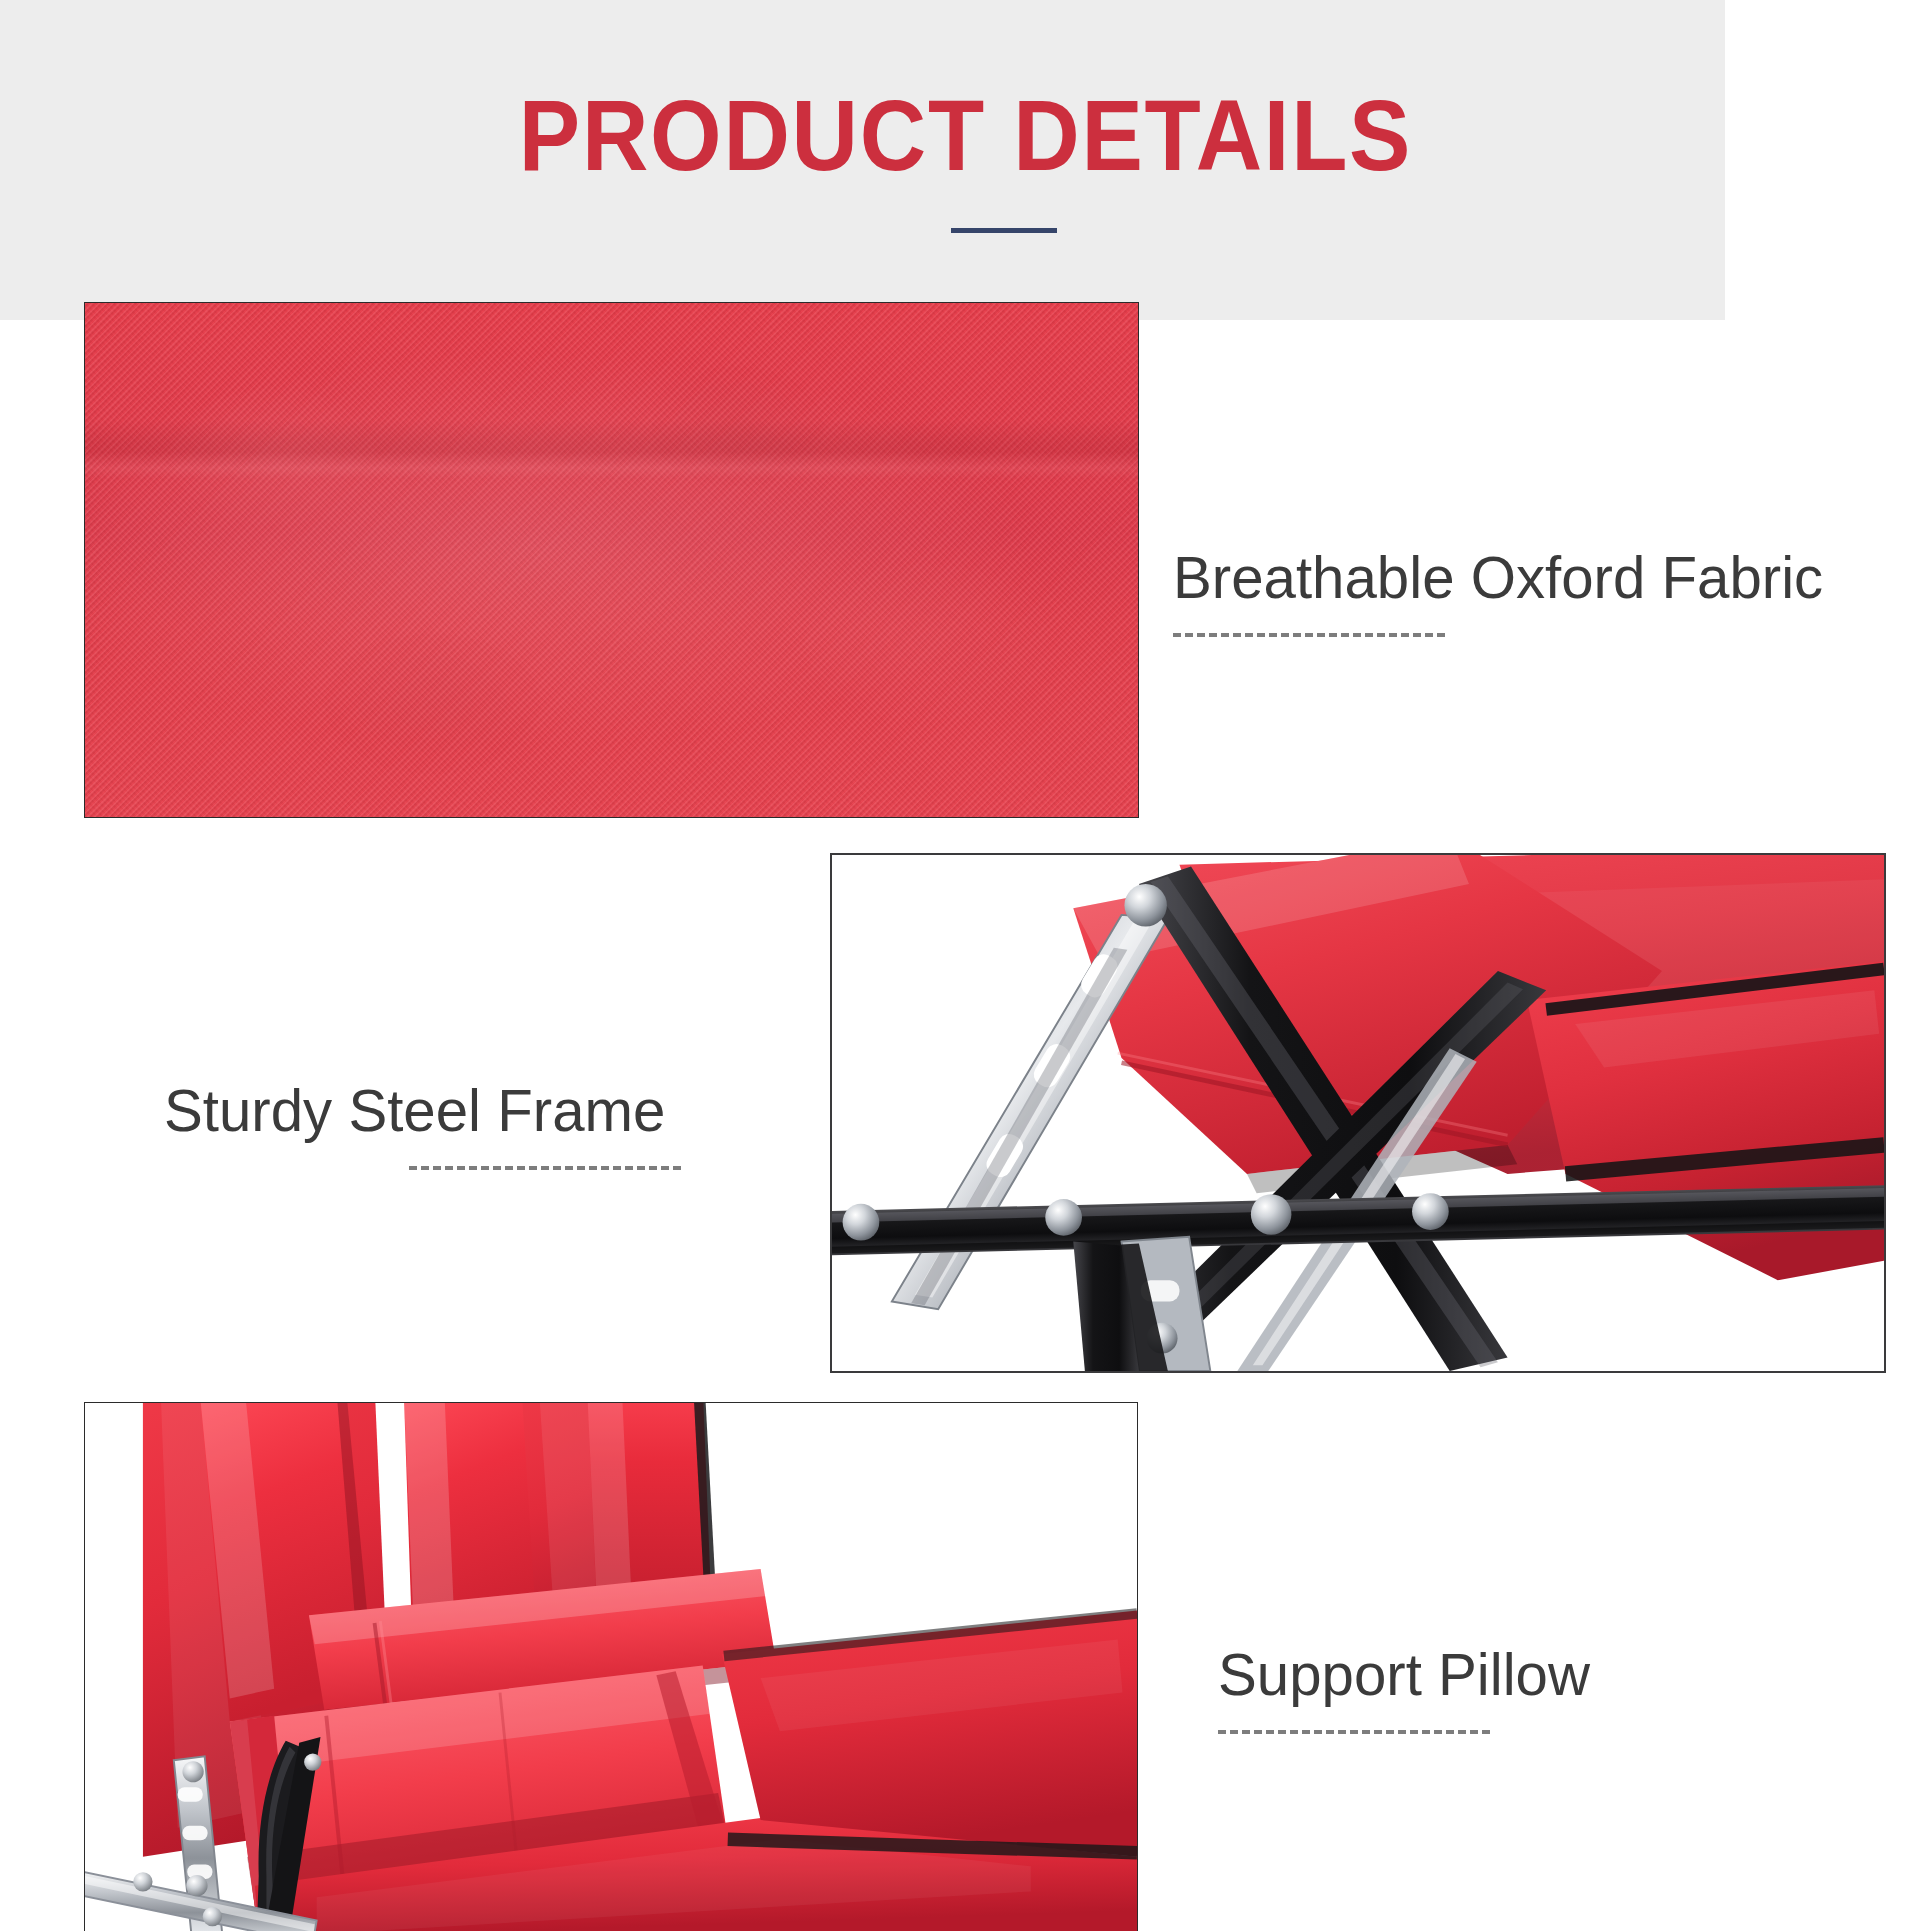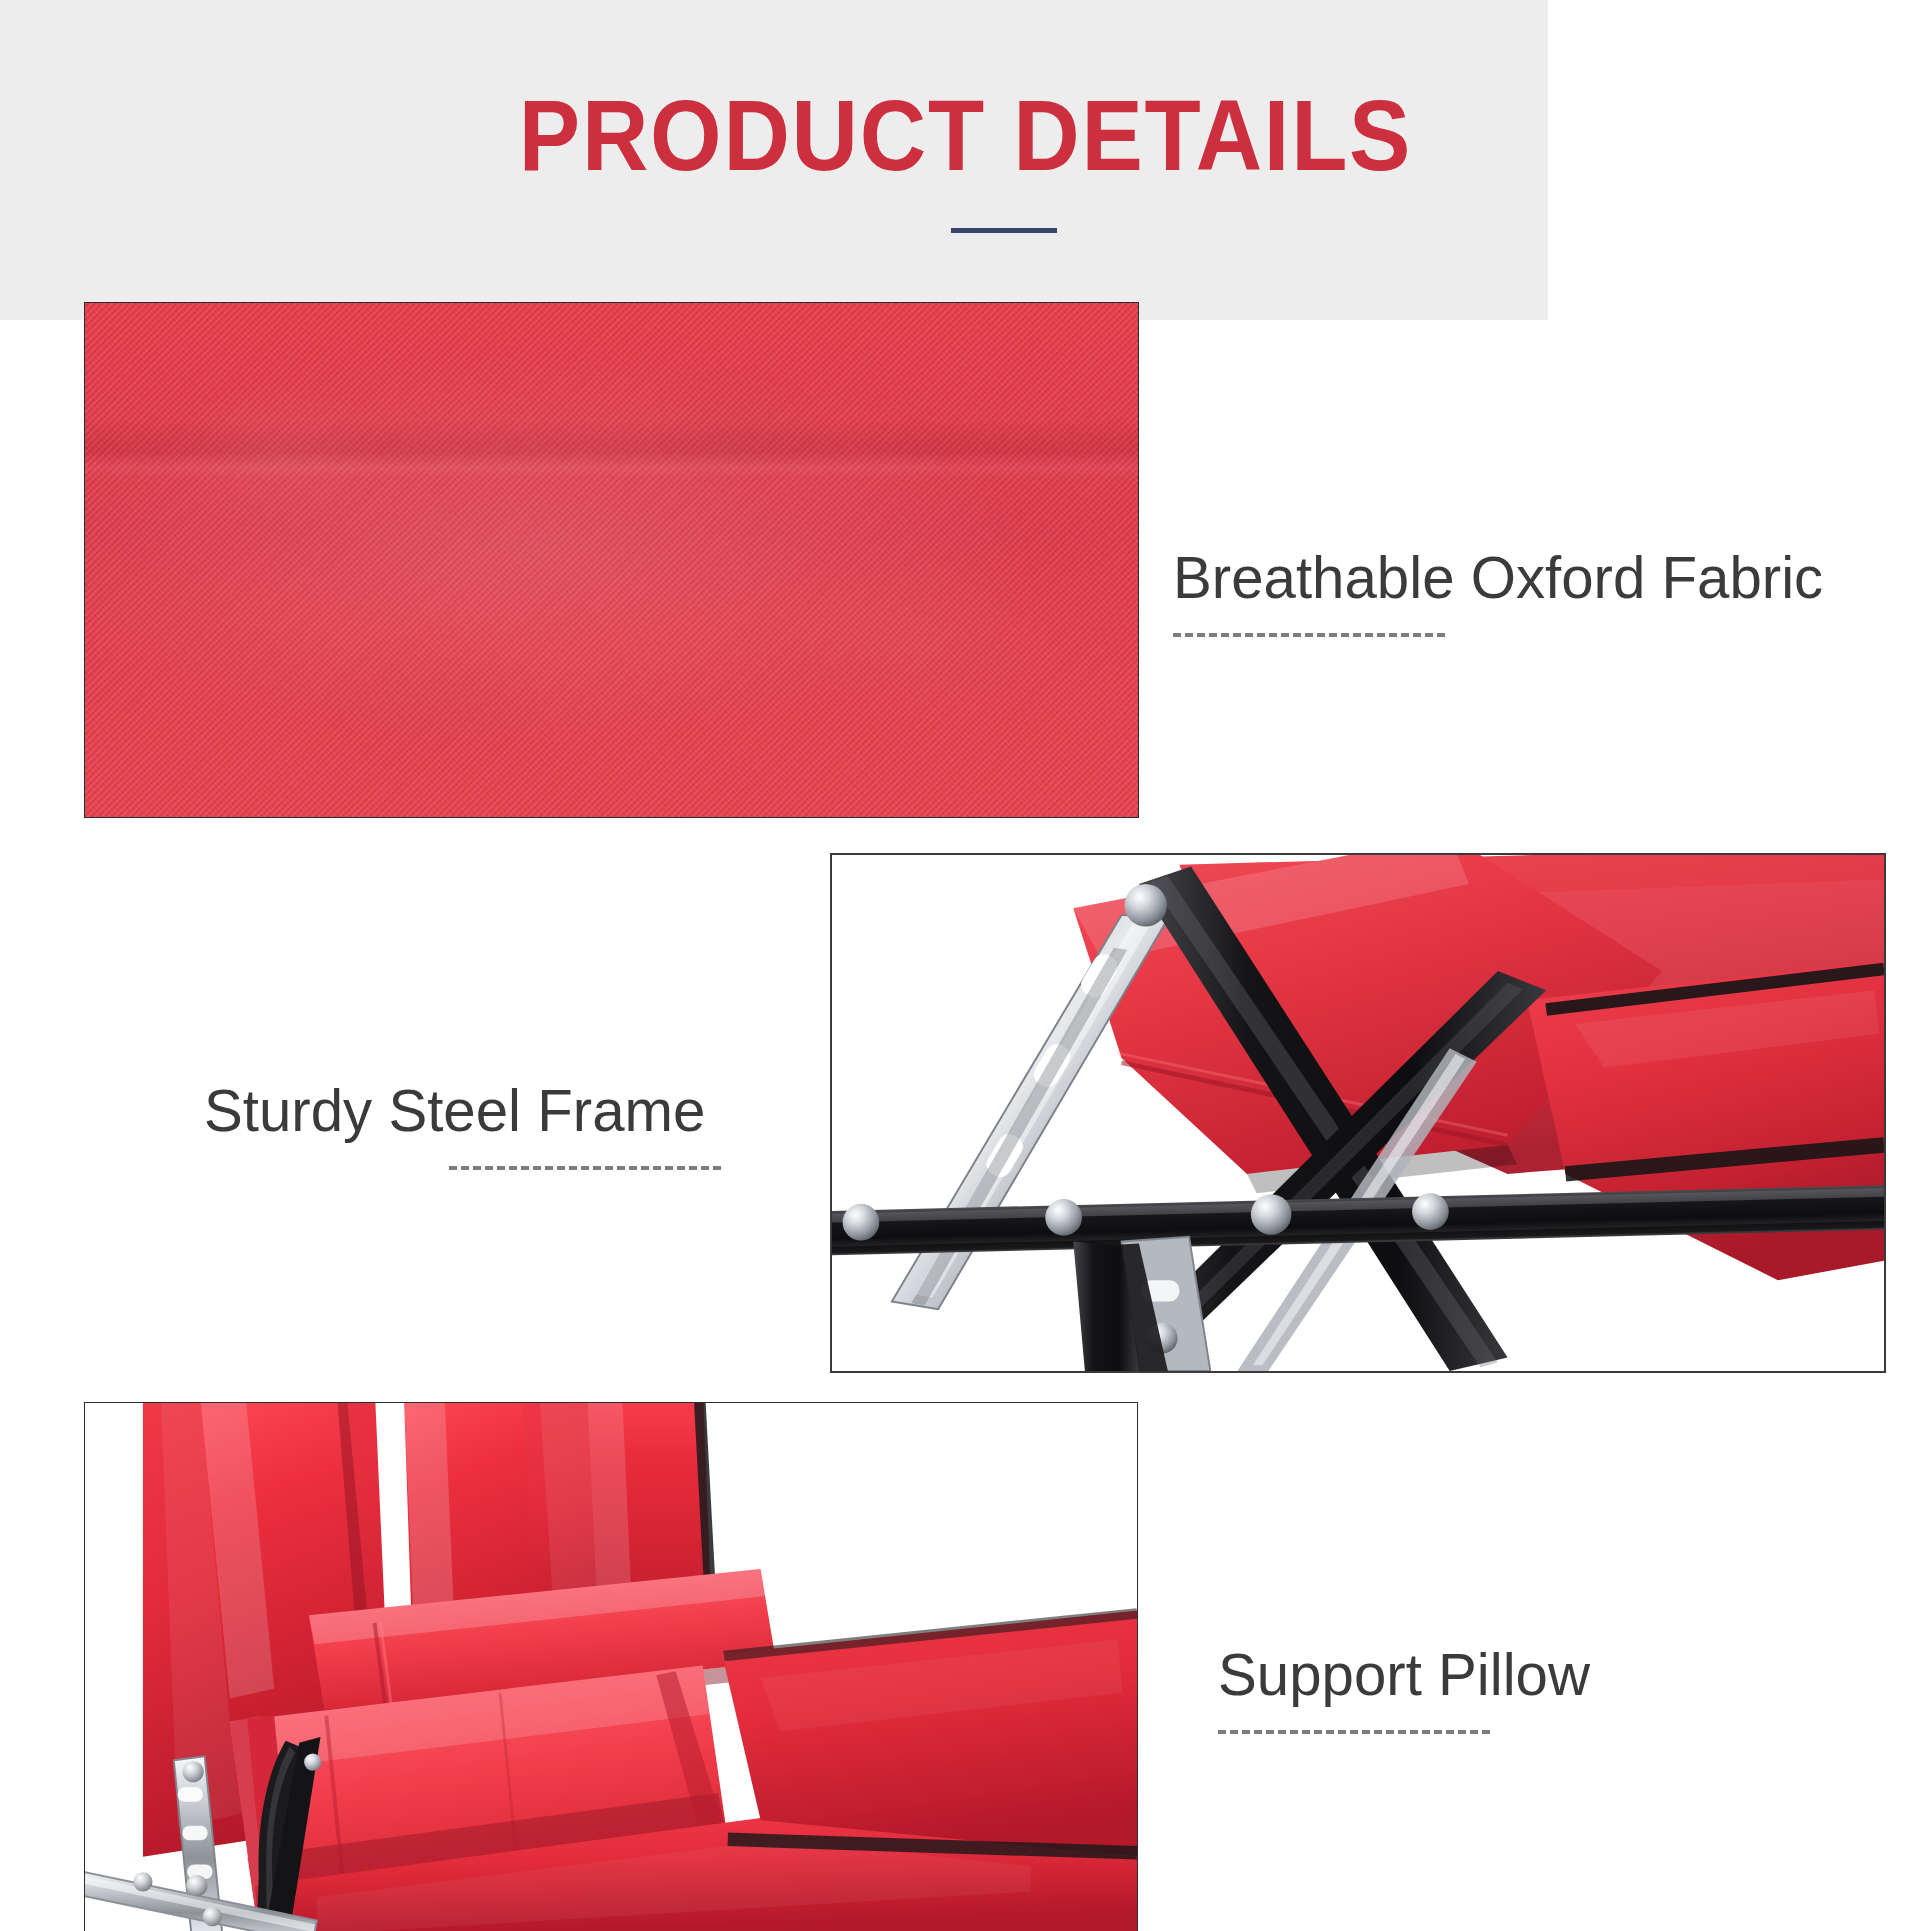--- a/index.html
+++ b/index.html
@@ -12,21 +12,21 @@
     height: 1931px;
     font-family: "Liberation Sans", sans-serif;
     overflow: hidden;
     position: relative;
   }
 
   
   .header {
     position: absolute;
     left: 0; top: 0;
-    width: 1548px;
+    width: 1725px;
     height: 320px;
     background: #ededed;
     z-index: 1;
   }
   .header-title {
     position: absolute;
     left: 0;
     top: 85px;
     width: 1931px;
     text-align: center;
@@ -154,21 +154,21 @@
   }
   .caption-rule {
     height: 0;
     border-top: 4.8px dashed #7d7d7d;
     margin-top: 21px;
   }
 
   .cap-fabric { left: 1173px; top: 544px; }
   .cap-fabric .caption-rule { width: 272px; }
 
-  .cap-frame  { left: 164px;  top: 1077px; text-align: left; margin-left: 40px; }
+  .cap-frame  { left: 164px;  top: 1077px; text-align: left; }
   .cap-frame .caption-text { transform-origin: left center; }
   .cap-frame .caption-rule { width: 272px; margin-left: auto; }
 
   .cap-pillow { left: 1218px; top: 1641px; }
   .cap-pillow .caption-rule { width: 272px; }
 </style>
 </head>
 <body>
 
 <div class="header">

